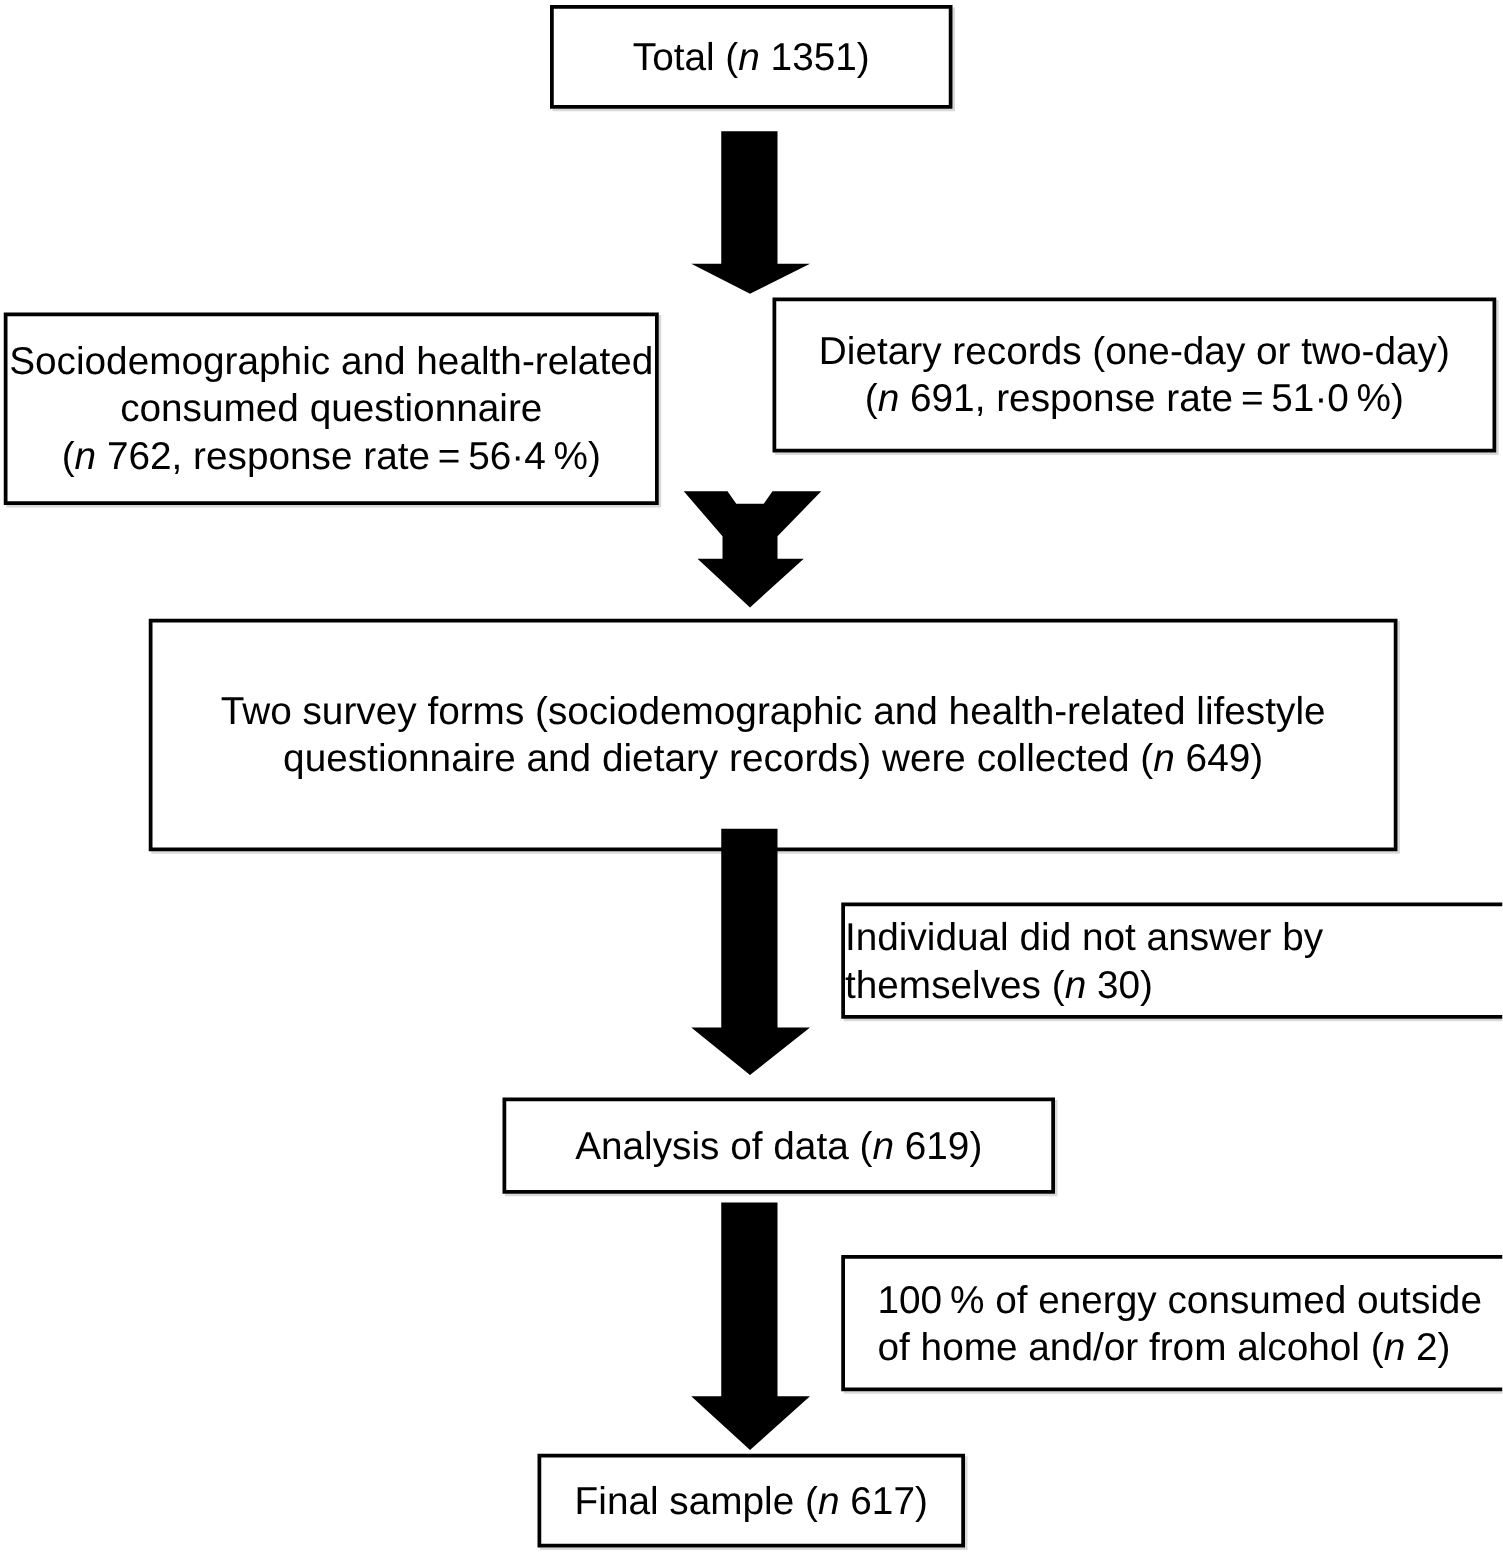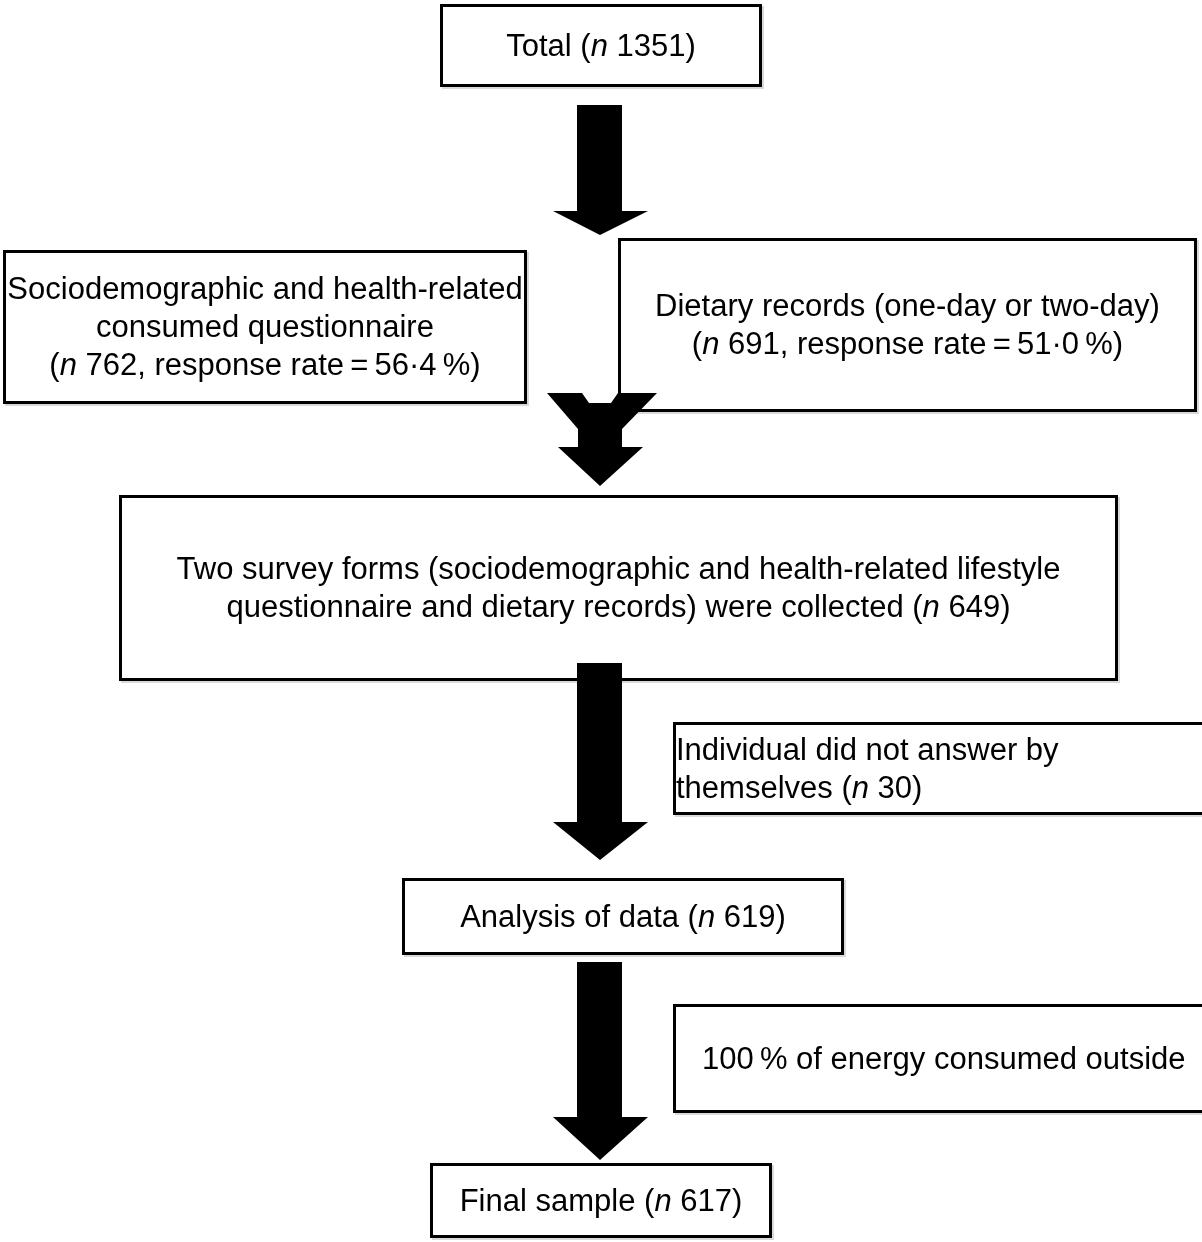--- a/index.html
+++ b/index.html
@@ -45,41 +45,42 @@
   <div class="box center" style="left:440px;top:4px;width:322px;height:83px;">
       <div class="line">Total (<i>n</i> 1351)</div>
     </div>
 
   <div class="box center" style="left:3px;top:250px;width:524px;height:154px;">
       <div class="line">Sociodemographic and health-related</div>
       <div class="line">consumed questionnaire</div>
       <div class="line">(<i>n</i> 762, response rate = 56·4 %)</div>
     </div>
 
-  <div class="box center" style="left:618px;top:238px;width:579px;height:174px;">
+  <div class="box center" style="left:618px;top:238px;width:579px;height:124px;">
       <div class="line">Dietary records (one-day or two-day)</div>
       <div class="line">(<i>n</i> 691, response rate = 51·0 %)</div>
     </div>
 
   <div class="box center" style="left:119px;top:495px;width:999px;height:186px;">
       <div class="line">Two survey forms (sociodemographic and health-related lifestyle</div>
       <div class="line">questionnaire and dietary records) were collected (<i>n</i> 649)</div>
     </div>
 
   <div class="box left" style="left:673px;top:722px;width:533px;height:93px;">
       <div class="line">Individual did not answer by</div>
       <div class="line">themselves (<i>n</i> 30)</div>
     </div>
 
   <div class="box center" style="left:402px;top:878px;width:442px;height:77px;">
       <div class="line">Analysis of data (<i>n</i> 619)</div>
     </div>
 
   <div class="box left" style="left:673px;top:1004px;width:598px;height:109px;padding-left:26px;">
       <div class="line">100 % of energy consumed outside</div>
+      <div class="line">of home and/or from alcohol (<i>n</i> 2)</div>
     </div>
 
   <div class="box center" style="left:430px;top:1163px;width:342px;height:75px;">
       <div class="line">Final sample (<i>n</i> 617)</div>
     </div>
 
   <svg class="arrows" width="1202" height="1242" viewBox="0 0 1202 1242">
 
     <polygon points="577,105 622,105 622,211 648,211 600,235 553,211 577,211"></polygon>
 

